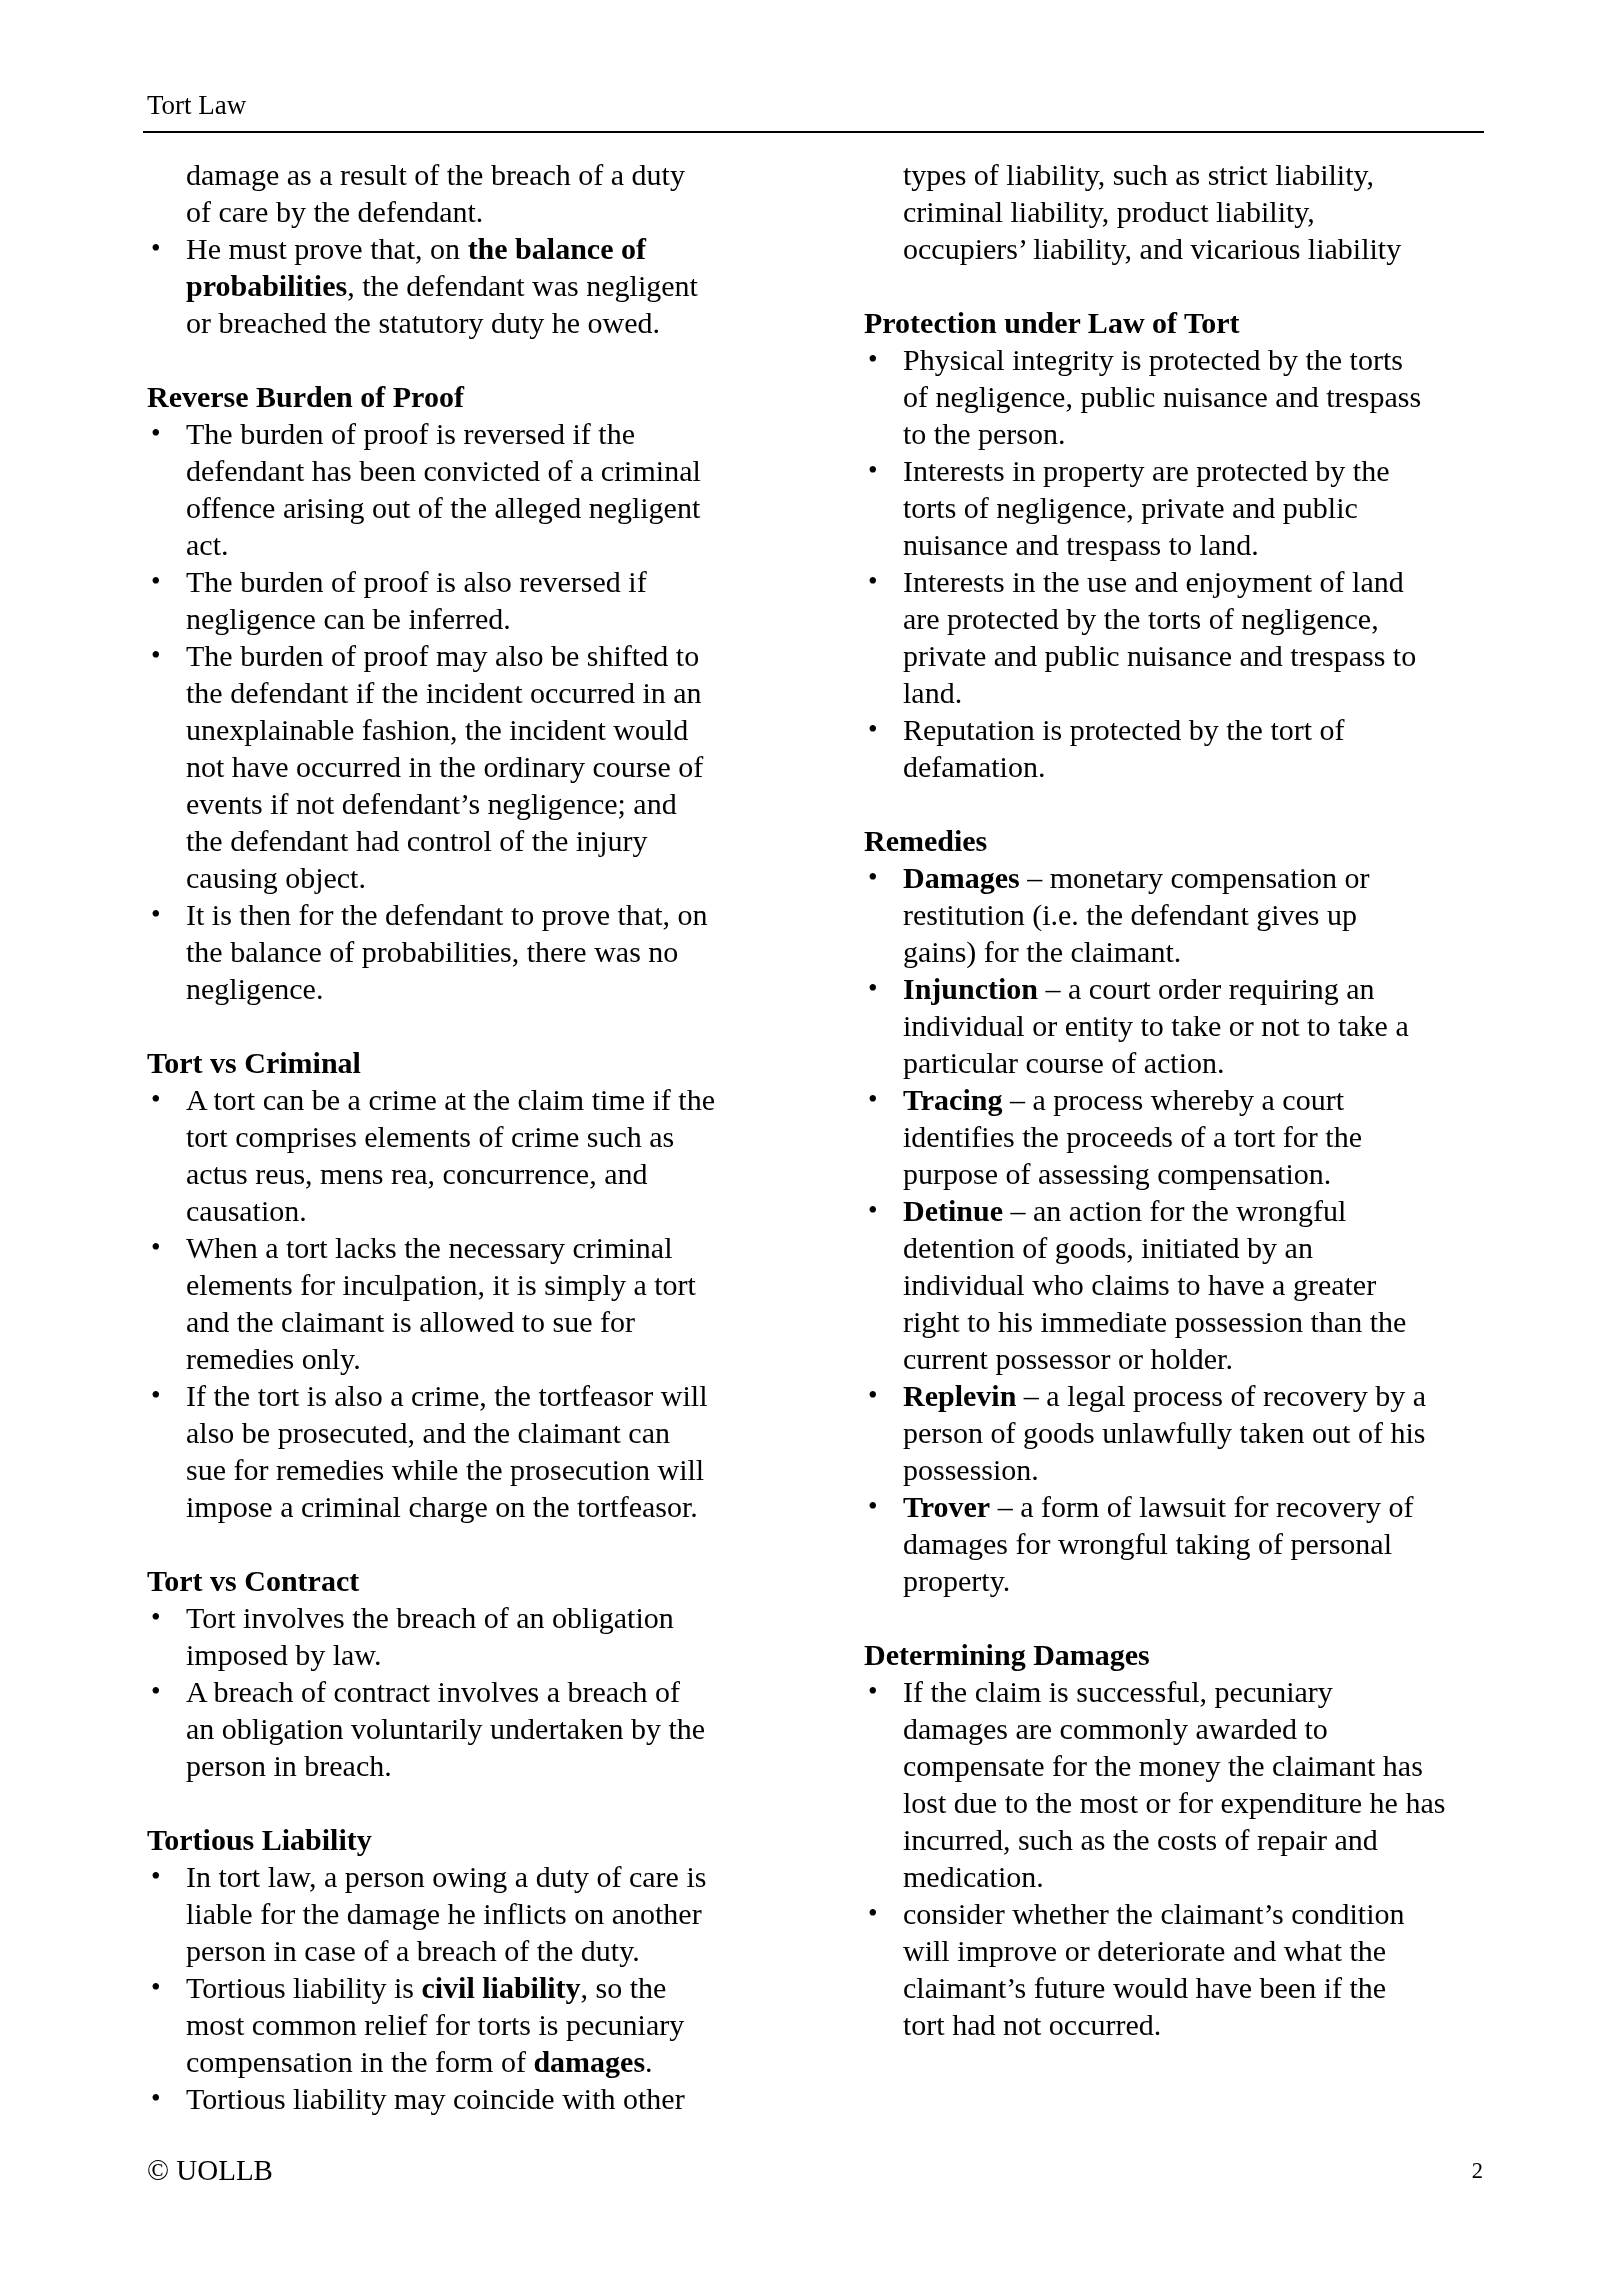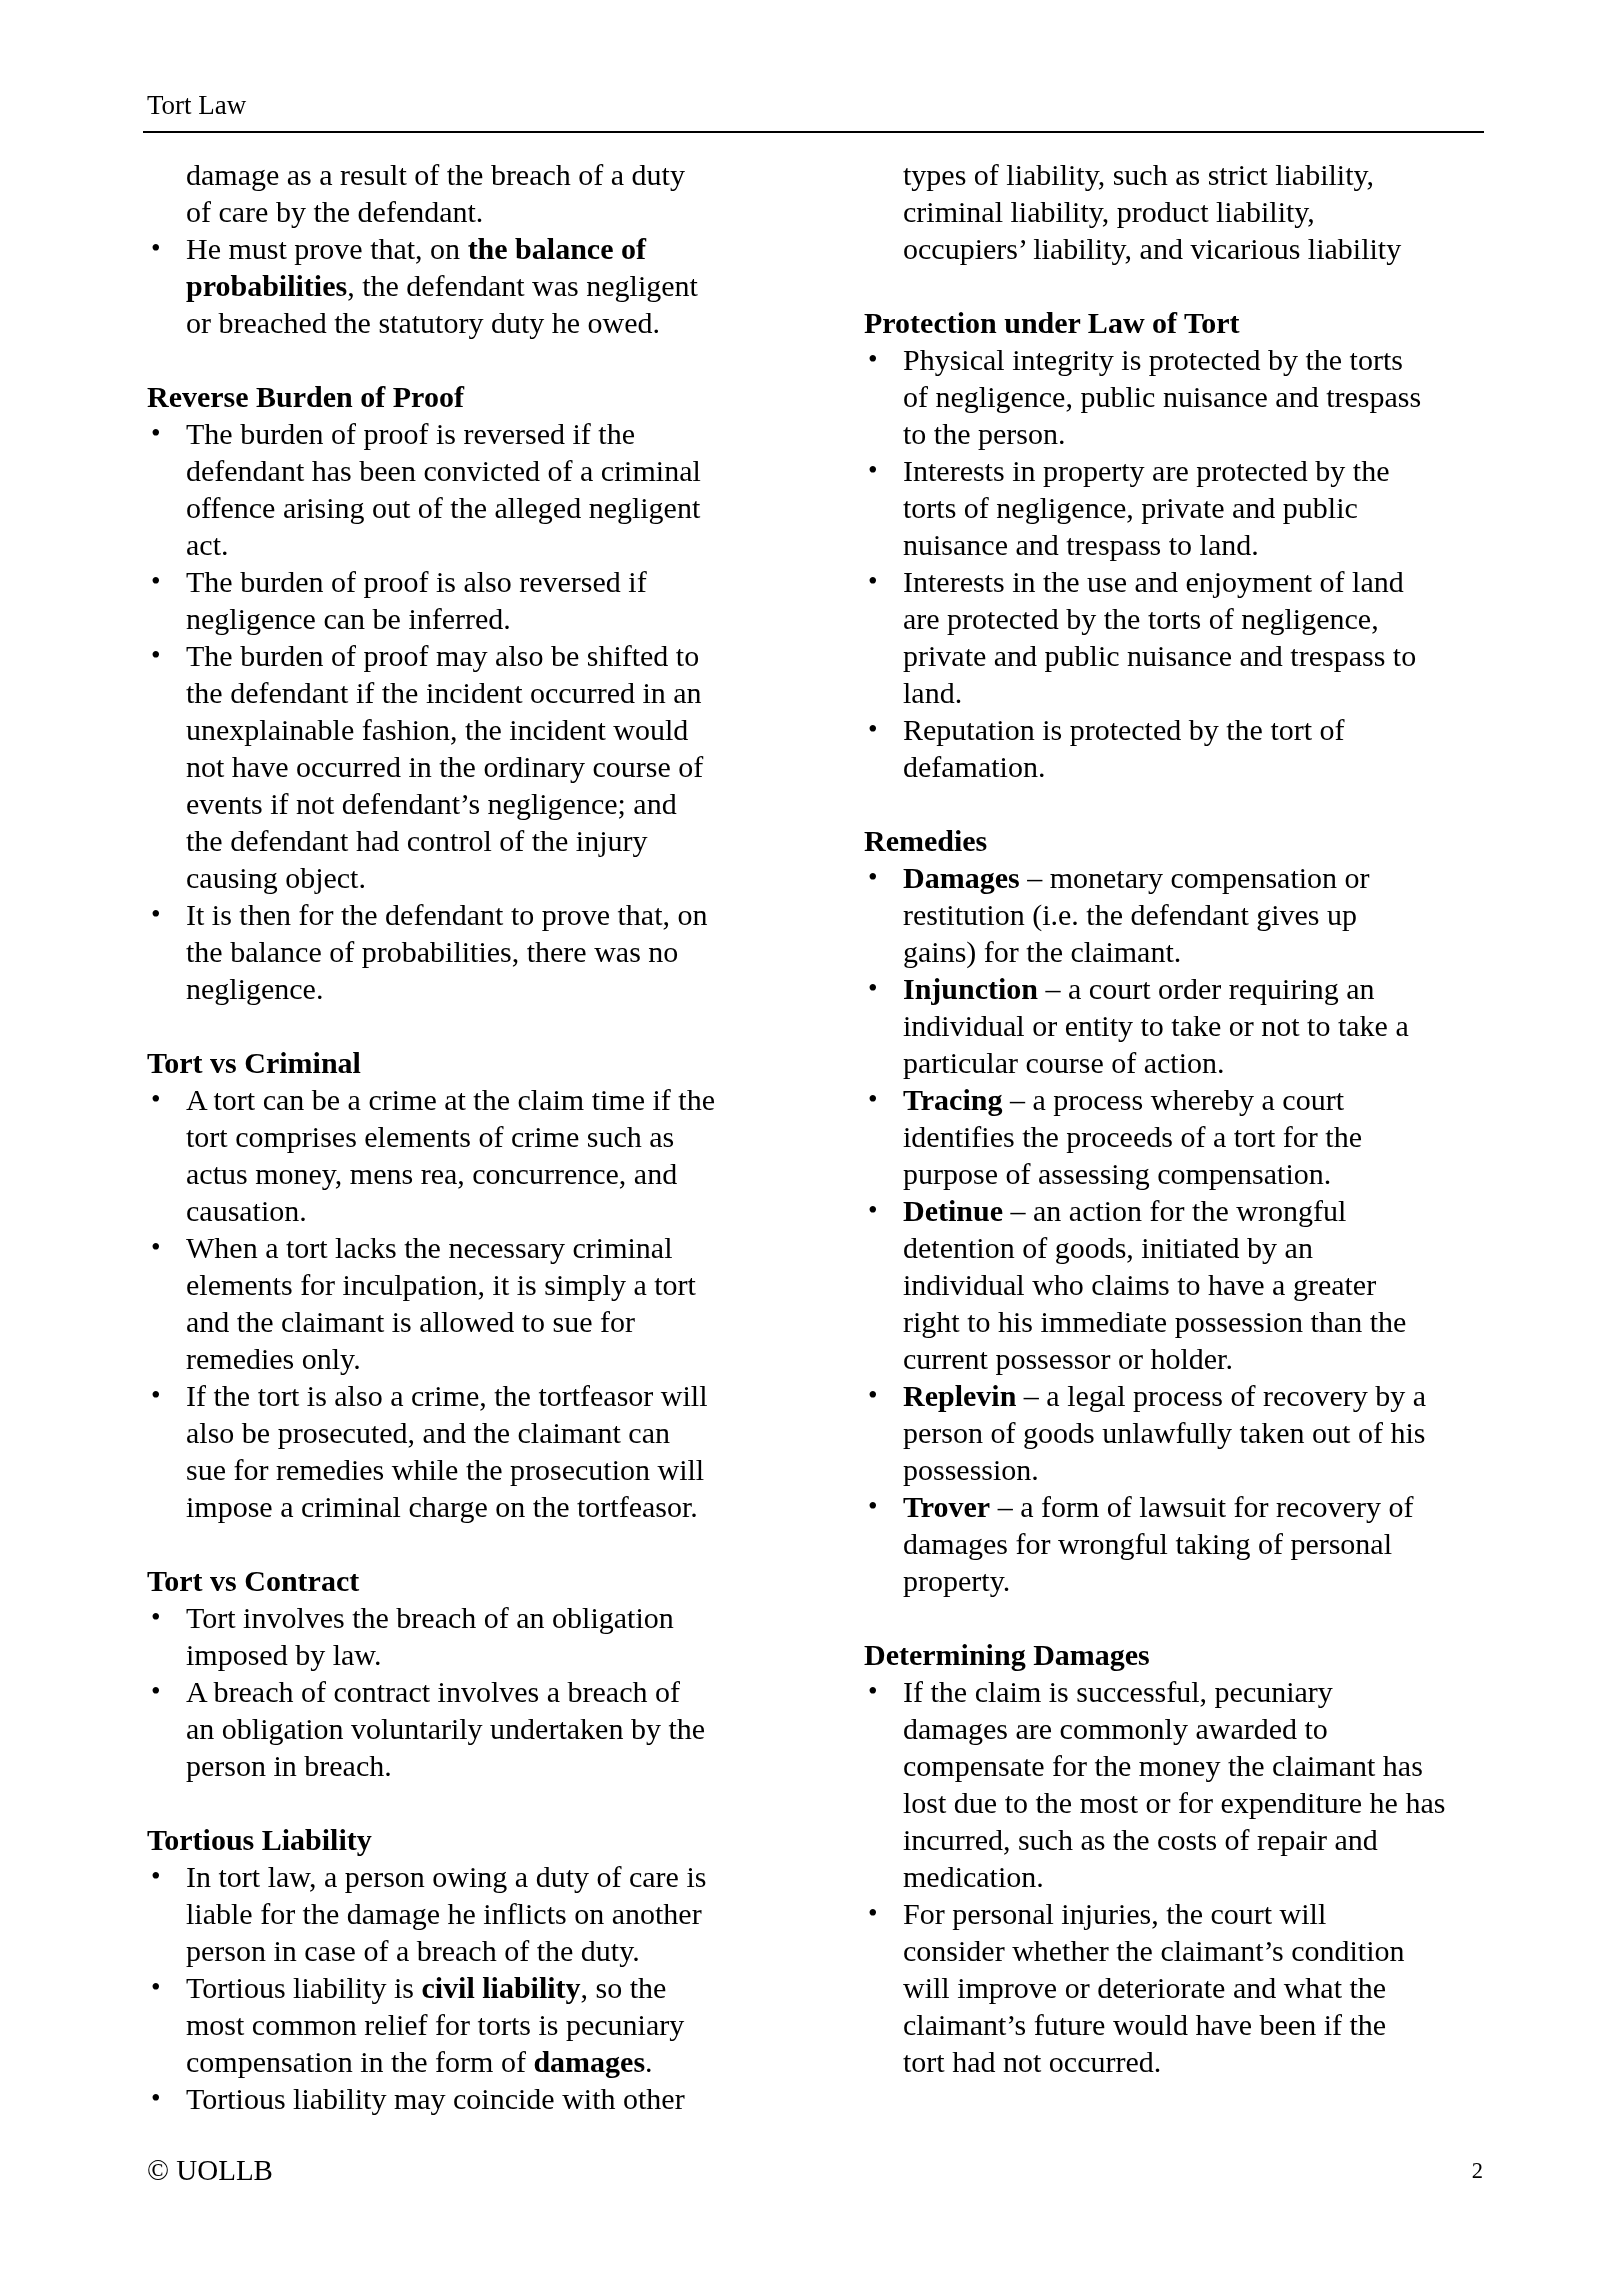--- a/index.html
+++ b/index.html
@@ -83,21 +83,21 @@
     <span class="line">the balance of probabilities, there was no</span>
     <span class="line">negligence.</span>
   </div>
 
   <div class="gap"></div>
   <div class="heading">Tort vs Criminal</div>
   <div class="bullet">
     <span class="dot">•</span>
     <span class="line">A tort can be a crime at the claim time if the</span>
     <span class="line">tort comprises elements of crime such as</span>
-    <span class="line">actus money, mens rea, concurrence, and</span>
+    <span class="line">actus reus, mens rea, concurrence, and</span>
     <span class="line">causation.</span>
   </div>
   <div class="bullet">
     <span class="dot">•</span>
     <span class="line">When a tort lacks the necessary criminal</span>
     <span class="line">elements for inculpation, it is simply a tort</span>
     <span class="line">and the claimant is allowed to sue for</span>
     <span class="line">remedies only.</span>
   </div>
   <div class="bullet">
@@ -223,21 +223,20 @@
     <span class="dot">•</span>
     <span class="line">If the claim is successful, pecuniary</span>
     <span class="line">damages are commonly awarded to</span>
     <span class="line">compensate for the money the claimant has</span>
     <span class="line">lost due to the most or for expenditure he has</span>
     <span class="line">incurred, such as the costs of repair and</span>
     <span class="line">medication.</span>
   </div>
   <div class="bullet">
     <span class="dot">•</span>
-    <span class="line">For personal injuries, the court will</span>
     <span class="line">consider whether the claimant’s condition</span>
     <span class="line">will improve or deteriorate and what the</span>
     <span class="line">claimant’s future would have been if the</span>
     <span class="line">tort had not occurred.</span>
   </div>
 </div>
 
 <div class="footer-left">© UOLLB</div>
 <div class="footer-right">2</div>
 

